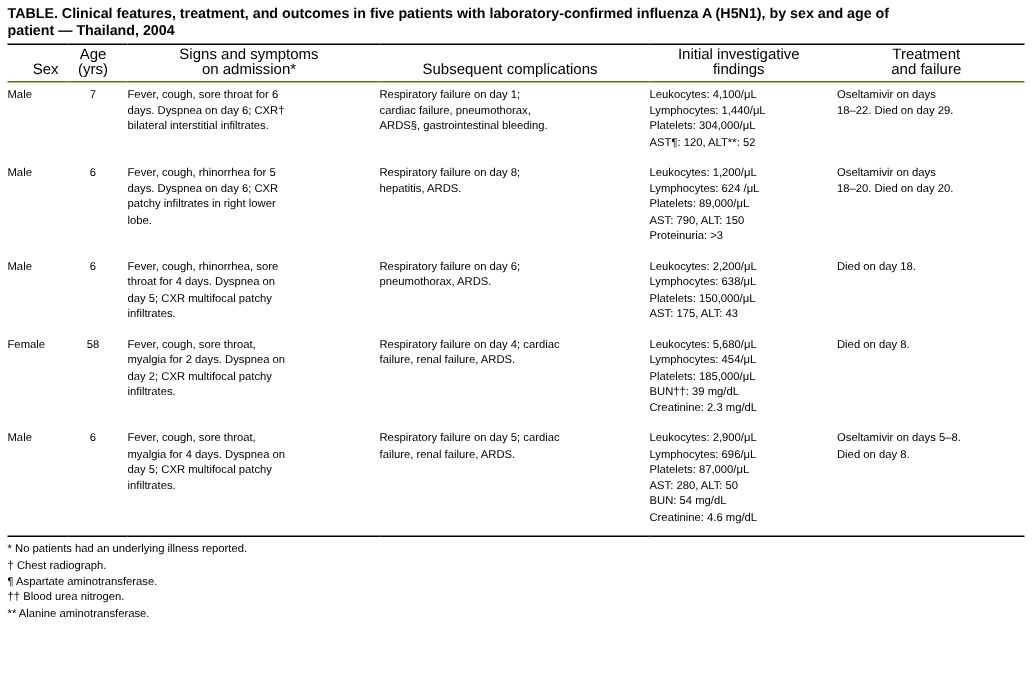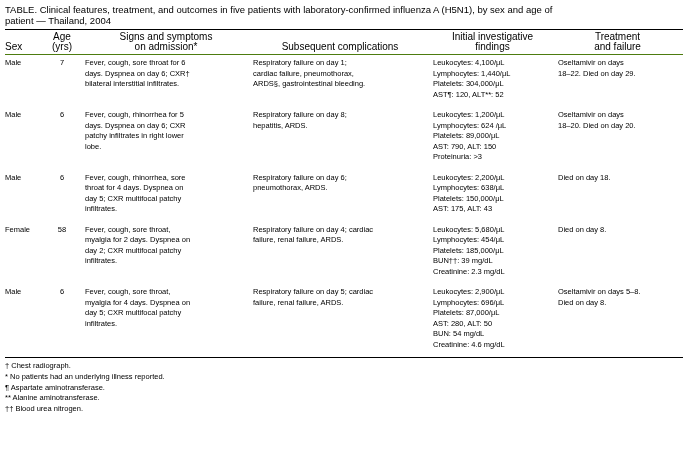--- a/index.html
+++ b/index.html
@@ -8,21 +8,21 @@
     width: 688px;
     height: 450px;
     color: #000;
     font-family: "Liberation Sans", sans-serif;
     overflow: hidden;
   }
   .page { padding: 4px 5px 0 5px; }
 
   .title {
     font-size: 9.5px;
-    font-weight: normal;
+    font-weight: bold;
     line-height: 11px;
     white-space: pre-line;
     padding-bottom: 3px;
   }
 
   table.clinical {
     width: 678px;
     border-collapse: collapse;
     table-layout: fixed;
     border-top: 1px solid #000;
@@ -30,21 +30,21 @@
   }
   th {
     font-size: 10px;
     font-weight: normal;
     line-height: 9.5px;
     vertical-align: bottom;
     white-space: pre-line;
     border-bottom: 1px solid #4d7c0f;
     padding: 2px 6px 3px 0;
   }
-  th.al { text-align: left; }
+  th.al { text-align: right; }
   th.ac { text-align: center; }
   td {
     font-size: 7.5px;
     line-height: 10.5px;
     vertical-align: top;
     text-align: left;
     white-space: pre-line;
     padding: 3px 6px 7px 0;
   }
   td.c-age { text-align: center; }
@@ -166,20 +166,20 @@
 AST: 280, ALT: 50
 BUN: 54 mg/dL
 Creatinine: 4.6 mg/dL</td>
         <td>Oseltamivir on days 5–8.
 Died on day 8.</td>
       </tr>
     </tbody>
   </table>
 
   <div class="footnotes">
+    <div class="fn">* No patients had an underlying illness reported.</div>
     <div class="fn">† Chest radiograph.</div>
-    <div class="fn">* No patients had an underlying illness reported.</div>
     <div class="fn">¶ Aspartate aminotransferase.</div>
+    <div class="fn">†† Blood urea nitrogen.</div>
     <div class="fn">** Alanine aminotransferase.</div>
-    <div class="fn">†† Blood urea nitrogen.</div>
   </div>
 
 </div>
 
 </body></html>

